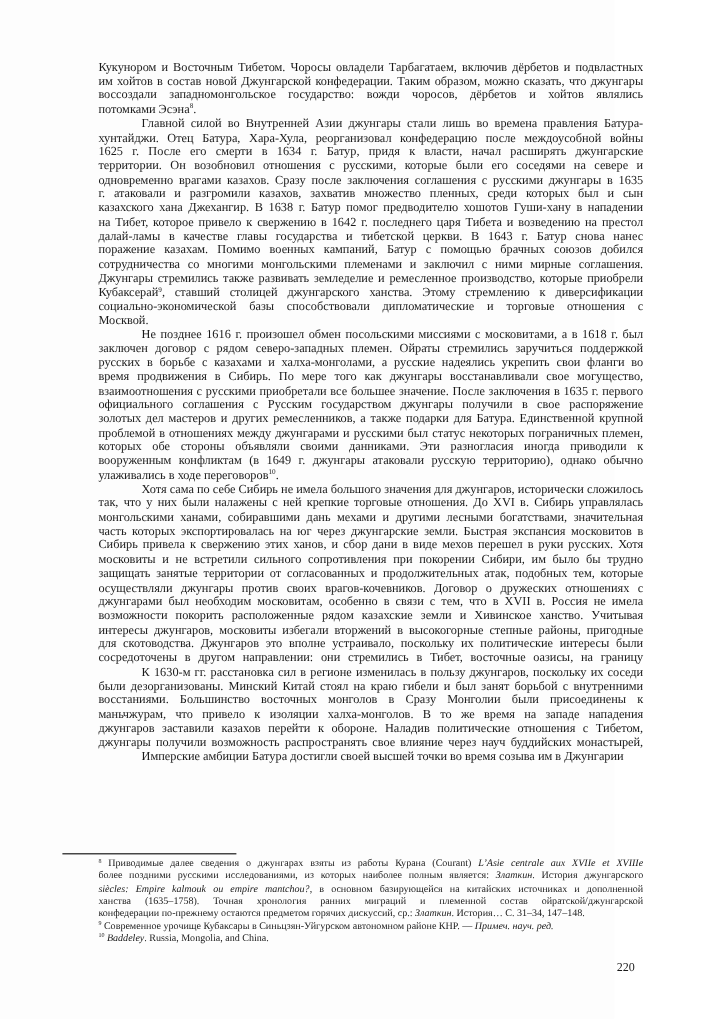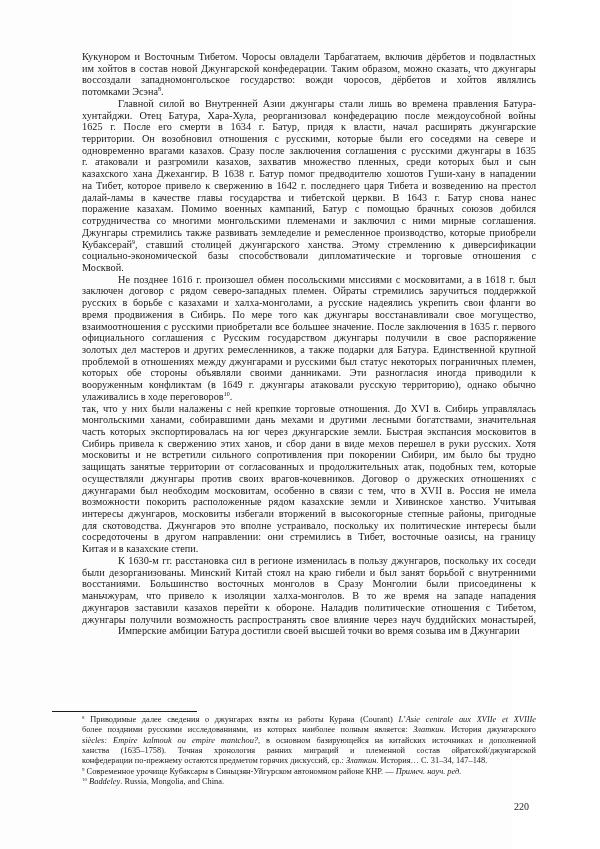--- a/index.html
+++ b/index.html
@@ -122,33 +122,33 @@
         <span class="line">время продвижения в Сибирь. По мере того как джунгары восстанавливали свое могущество,</span>
         <span class="line">взаимоотношения с русскими приобретали все большее значение. После заключения в 1635 г. первого</span>
         <span class="line">официального соглашения с Русским государством джунгары получили в свое распоряжение</span>
         <span class="line">золотых дел мастеров и других ремесленников, а также подарки для Батура. Единственной крупной</span>
         <span class="line">проблемой в отношениях между джунгарами и русскими был статус некоторых пограничных племен,</span>
         <span class="line">которых обе стороны объявляли своими данниками. Эти разногласия иногда приводили к</span>
         <span class="line">вооруженным конфликтам (в 1649 г. джунгары атаковали русскую территорию), однако обычно</span>
         <span class="line last">улаживались в ходе переговоров<sup>10</sup>.</span>
       </div>
       <div class="para">
+        <span class="line indent">Хотя сама по себе Сибирь не имела большого значения для джунгаров, исторически сложилось</span>
         <span class="line">так, что у них были налажены с ней крепкие торговые отношения. До XVI в. Сибирь управлялась</span>
         <span class="line">монгольскими ханами, собиравшими дань мехами и другими лесными богатствами, значительная</span>
         <span class="line">часть которых экспортировалась на юг через джунгарские земли. Быстрая экспансия московитов в</span>
         <span class="line">Сибирь привела к свержению этих ханов, и сбор дани в виде мехов перешел в руки русских. Хотя</span>
         <span class="line">московиты и не встретили сильного сопротивления при покорении Сибири, им было бы трудно</span>
         <span class="line">защищать занятые территории от согласованных и продолжительных атак, подобных тем, которые</span>
         <span class="line">осуществляли джунгары против своих врагов-кочевников. Договор о дружеских отношениях с</span>
         <span class="line">джунгарами был необходим московитам, особенно в связи с тем, что в XVII в. Россия не имела</span>
         <span class="line">возможности покорить расположенные рядом казахские земли и Хивинское ханство. Учитывая</span>
         <span class="line">интересы джунгаров, московиты избегали вторжений в высокогорные степные районы, пригодные</span>
         <span class="line">для скотоводства. Джунгаров это вполне устраивало, поскольку их политические интересы были</span>
         <span class="line">сосредоточены в другом направлении: они стремились в Тибет, восточные оазисы, на границу</span>
-        <span class="line last">Китая и в казахские степи.</span>
       </div>
       <div class="para">
         <span class="line indent">К 1630-м гг. расстановка сил в регионе изменилась в пользу джунгаров, поскольку их соседи</span>
         <span class="line">были дезорганизованы. Минский Китай стоял на краю гибели и был занят борьбой с внутренними</span>
         <span class="line">восстаниями. Большинство восточных монголов в Сразу Монголии были присоединены к</span>
         <span class="line">маньчжурам, что привело к изоляции халха-монголов. В то же время на западе нападения</span>
         <span class="line">джунгаров заставили казахов перейти к обороне. Наладив политические отношения с Тибетом,</span>
         <span class="line">джунгары получили возможность распространять свое влияние через науч буддийских монастырей,</span>
       </div>
       <div class="para">

